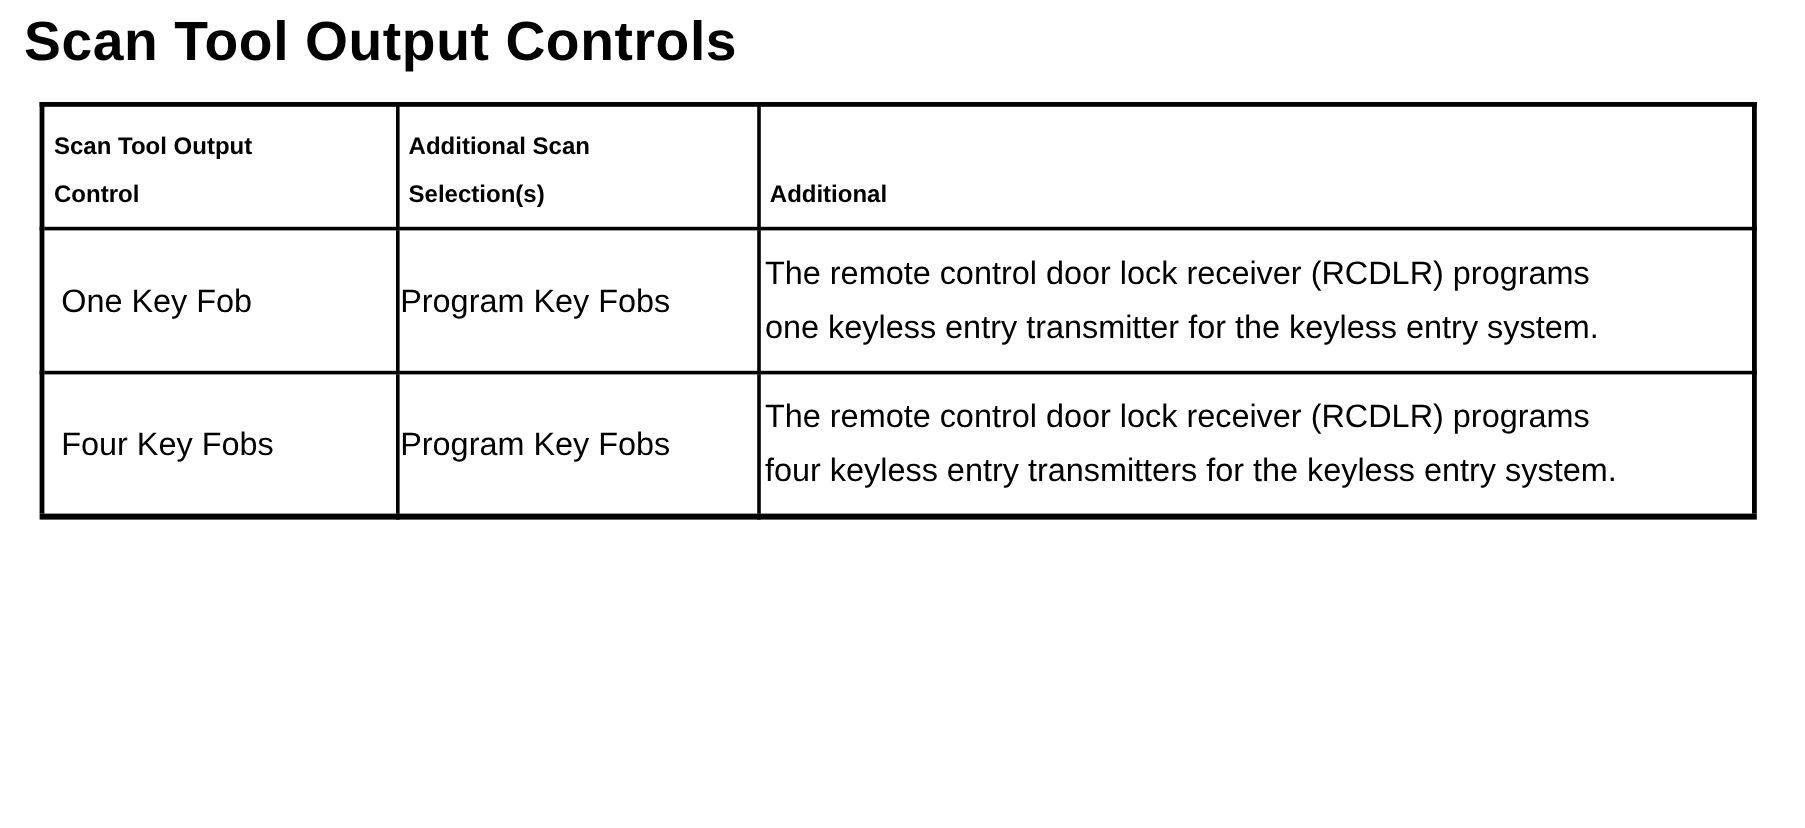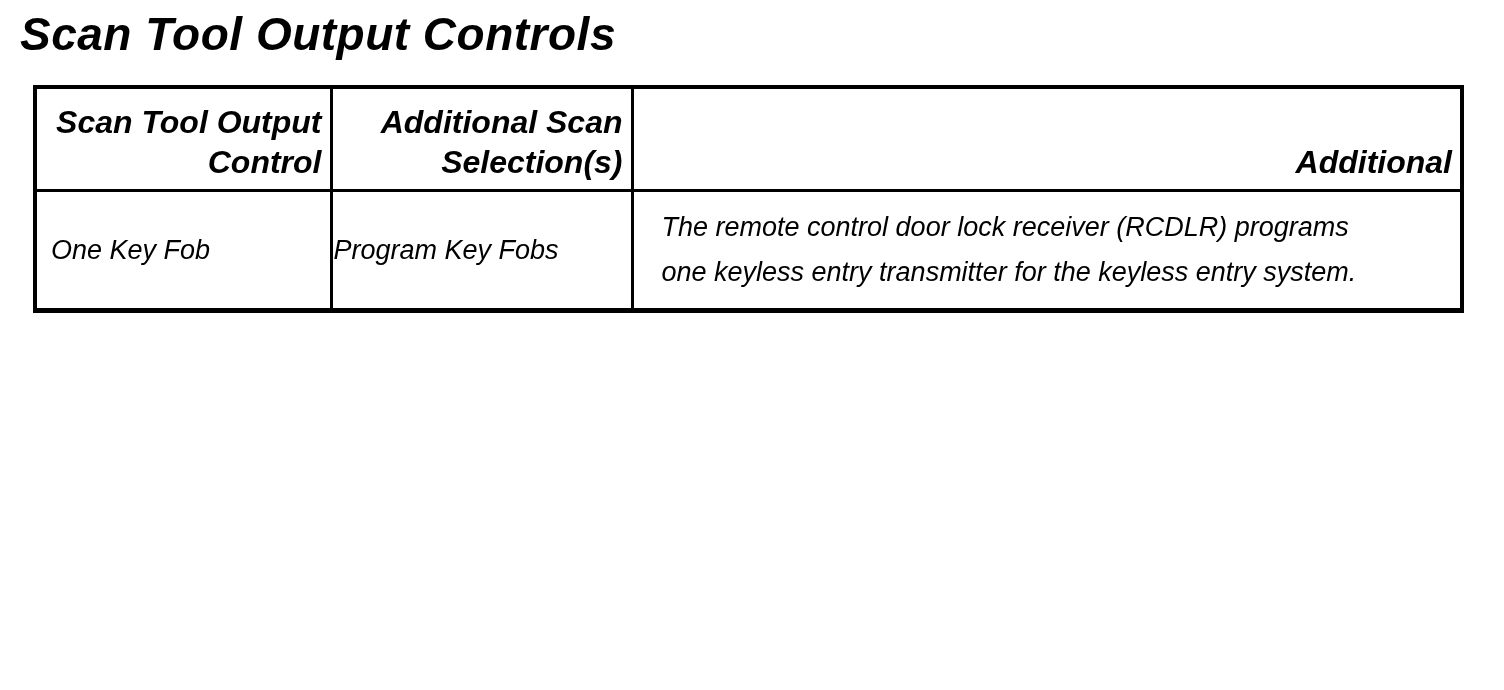--- a/index.html
+++ b/index.html
@@ -1,15 +1,15 @@
 <!DOCTYPE html>
 <html><head>
 <meta charset="utf-8">
 <style>
-  * { margin: 0; padding: 0; box-sizing: border-box; font-style: italic; }
+  * { margin: 0; padding: 0; box-sizing: border-box; }
   html, body {
     width: 1504px;
     height: 690px;
     background: #ffffff;
     font-family: "Liberation Sans", sans-serif;
     color: #000000;
     overflow: hidden;
   }
   .page-title {
     margin: 8px 0 0 20px;
@@ -31,37 +31,37 @@
   table.scan-table col.col-control   { width: 296px; }
   table.scan-table col.col-menu      { width: 301px; }
   table.scan-table th,
   table.scan-table td {
     border: 3px solid #000000;
     white-space: pre-line;
     overflow: hidden;
   }
   table.scan-table th {
     height: 104px;
-    font-size: 32px;
+    font-size: 20px;
     font-weight: bold;
-    text-align: right;
+    text-align: left;
     vertical-align: bottom;
     line-height: 40px;
     padding: 0 8px 7px 8px;
   }
   table.scan-table td {
     height: 120px;
     font-size: 27px;
     font-weight: normal;
     text-align: left;
     vertical-align: middle;
   }
   td.cell-control { padding-left: 14px; line-height: 34px; }
   td.cell-menu    { padding-left: 1px; line-height: 34px; }
-  td.cell-desc    { padding-left: 28px; padding-right: 10px; line-height: 45px; }
+  td.cell-desc    { padding-left: 4px; padding-right: 10px; line-height: 45px; }
 </style>
 </head>
 <body>
 
 <h1 class="page-title">Scan Tool Output Controls</h1>
 
 <table class="scan-table">
   <colgroup>
     <col class="col-control">
     <col class="col-menu">
@@ -76,14 +76,20 @@
       <th>Additional</th>
     </tr>
   </thead>
   <tbody>
     <tr>
       <td class="cell-control">One Key Fob</td>
       <td class="cell-menu">Program Key Fobs</td>
       <td class="cell-desc">The remote control door lock receiver (RCDLR) programs
 one keyless entry transmitter for the keyless entry system.</td>
     </tr>
+    <tr>
+      <td class="cell-control">Four Key Fobs</td>
+      <td class="cell-menu">Program Key Fobs</td>
+      <td class="cell-desc">The remote control door lock receiver (RCDLR) programs
+four keyless entry transmitters for the keyless entry system.</td>
+    </tr>
   </tbody>
 </table>
 
 </body></html>

